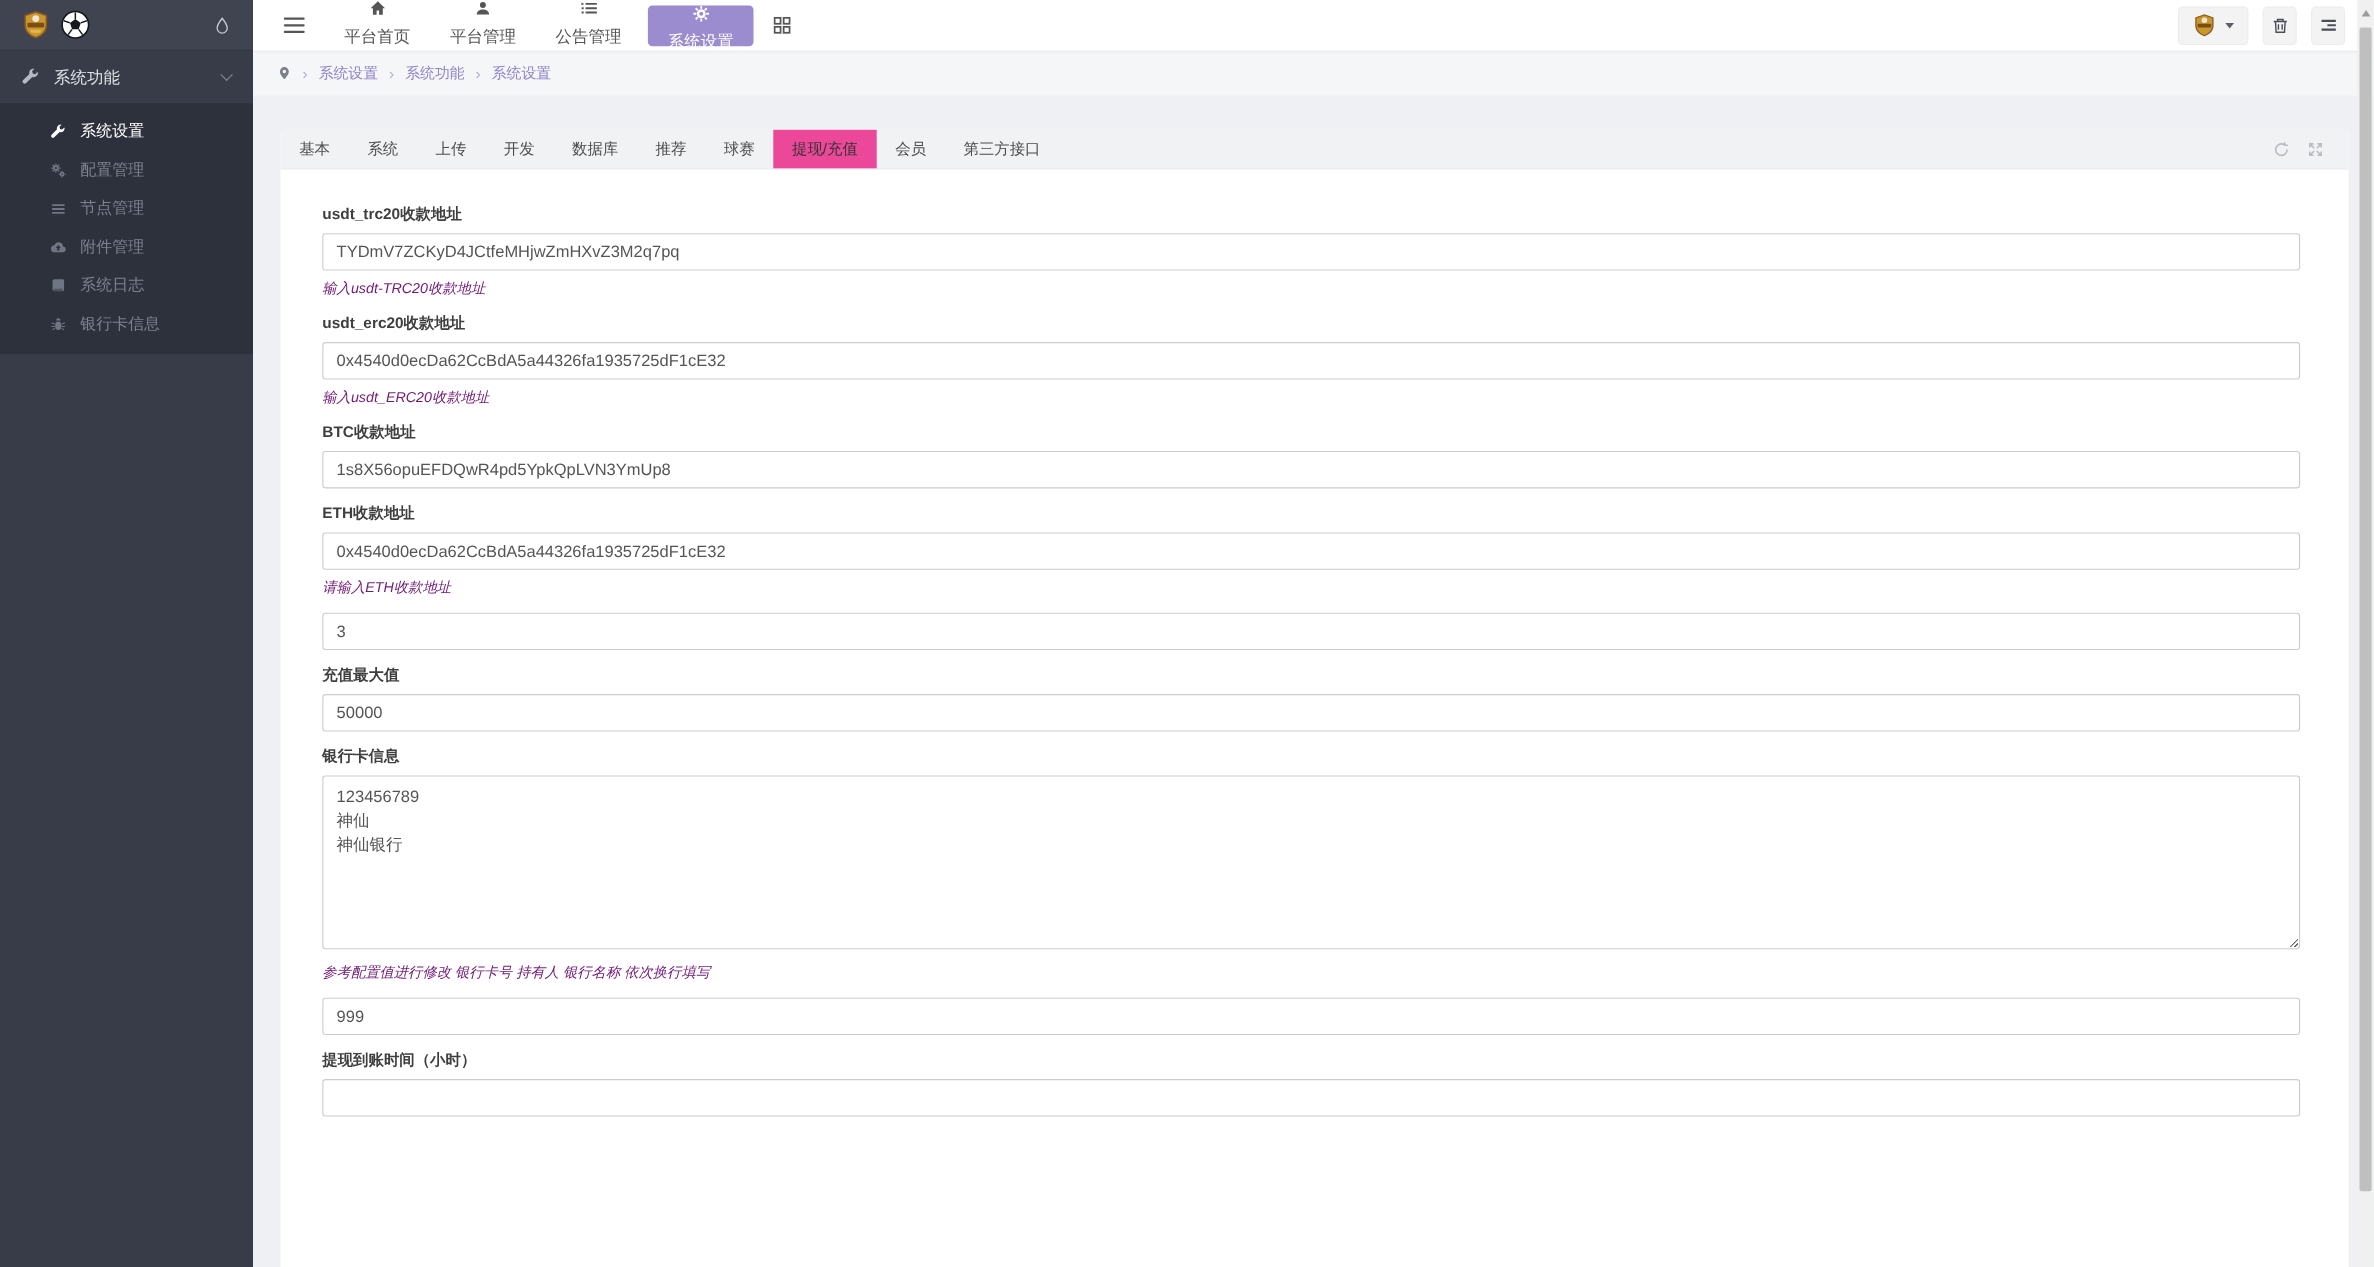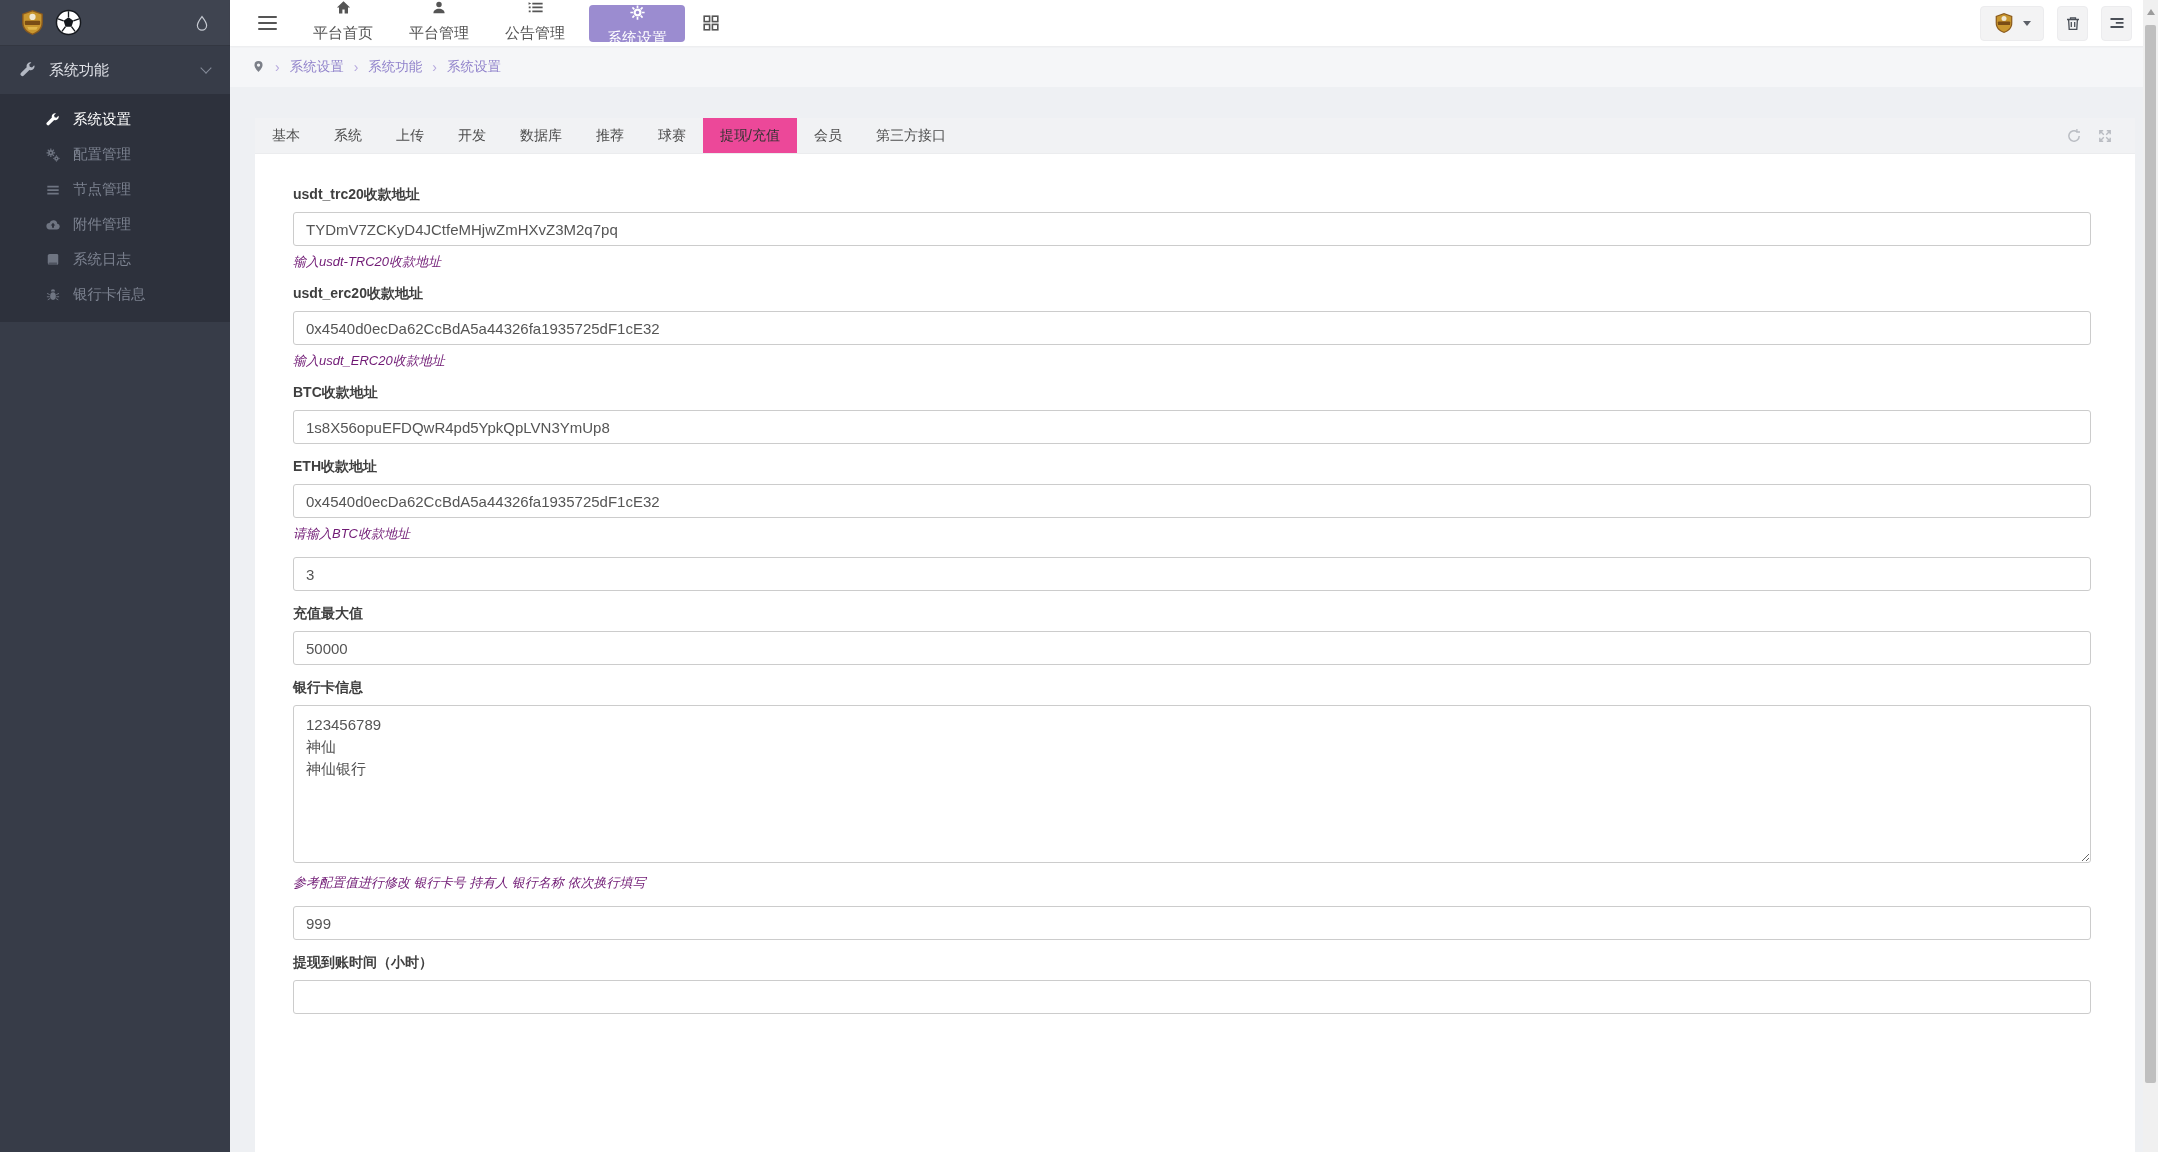--- a/index.html
+++ b/index.html
@@ -330,21 +330,21 @@
           </div>
 
           <div class="field">
             <span class="flabel">BTC收款地址</span>
             <input type="text" value="1s8X56opuEFDQwR4pd5YpkQpLVN3YmUp8" style="">
           </div>
 
           <div class="field">
             <span class="flabel">ETH收款地址</span>
             <input type="text" value="0x4540d0ecDa62CcBdA5a44326fa1935725dF1cE32" style="">
-            <div class="help">请输入BTC收款地址</div>
+            <div class="help">请输入ETH收款地址</div>
           </div>
 
           <div class="field">
             <input type="text" value="3" style="">
           </div>
 
           <div class="field">
             <span class="flabel">充值最大值</span>
             <input type="text" value="50000" style="">
           </div>

